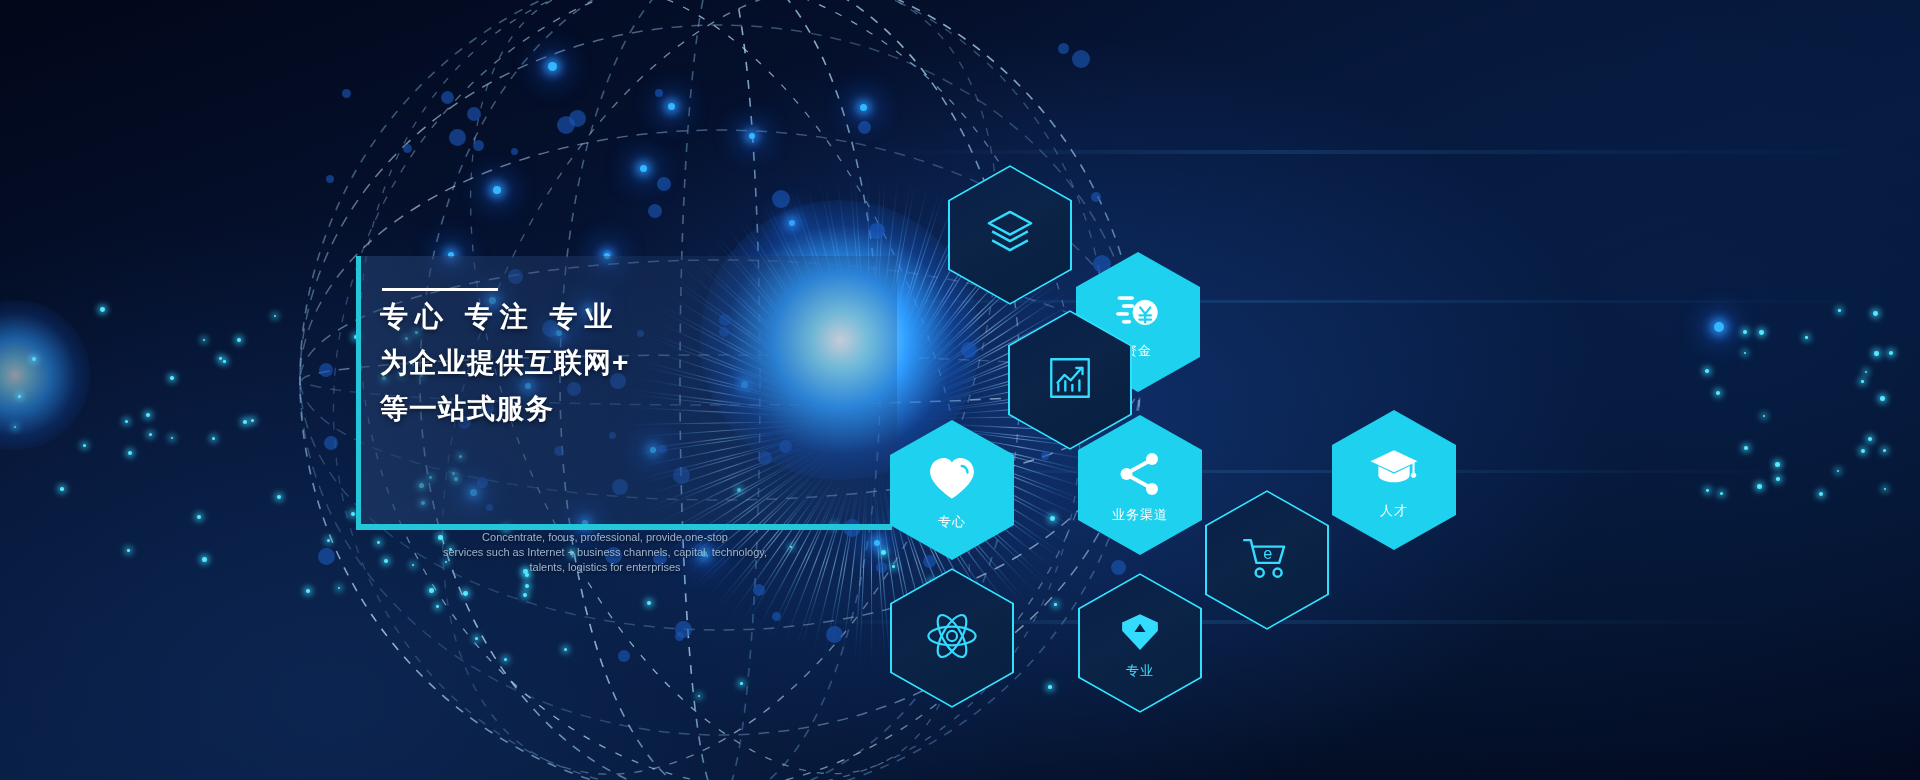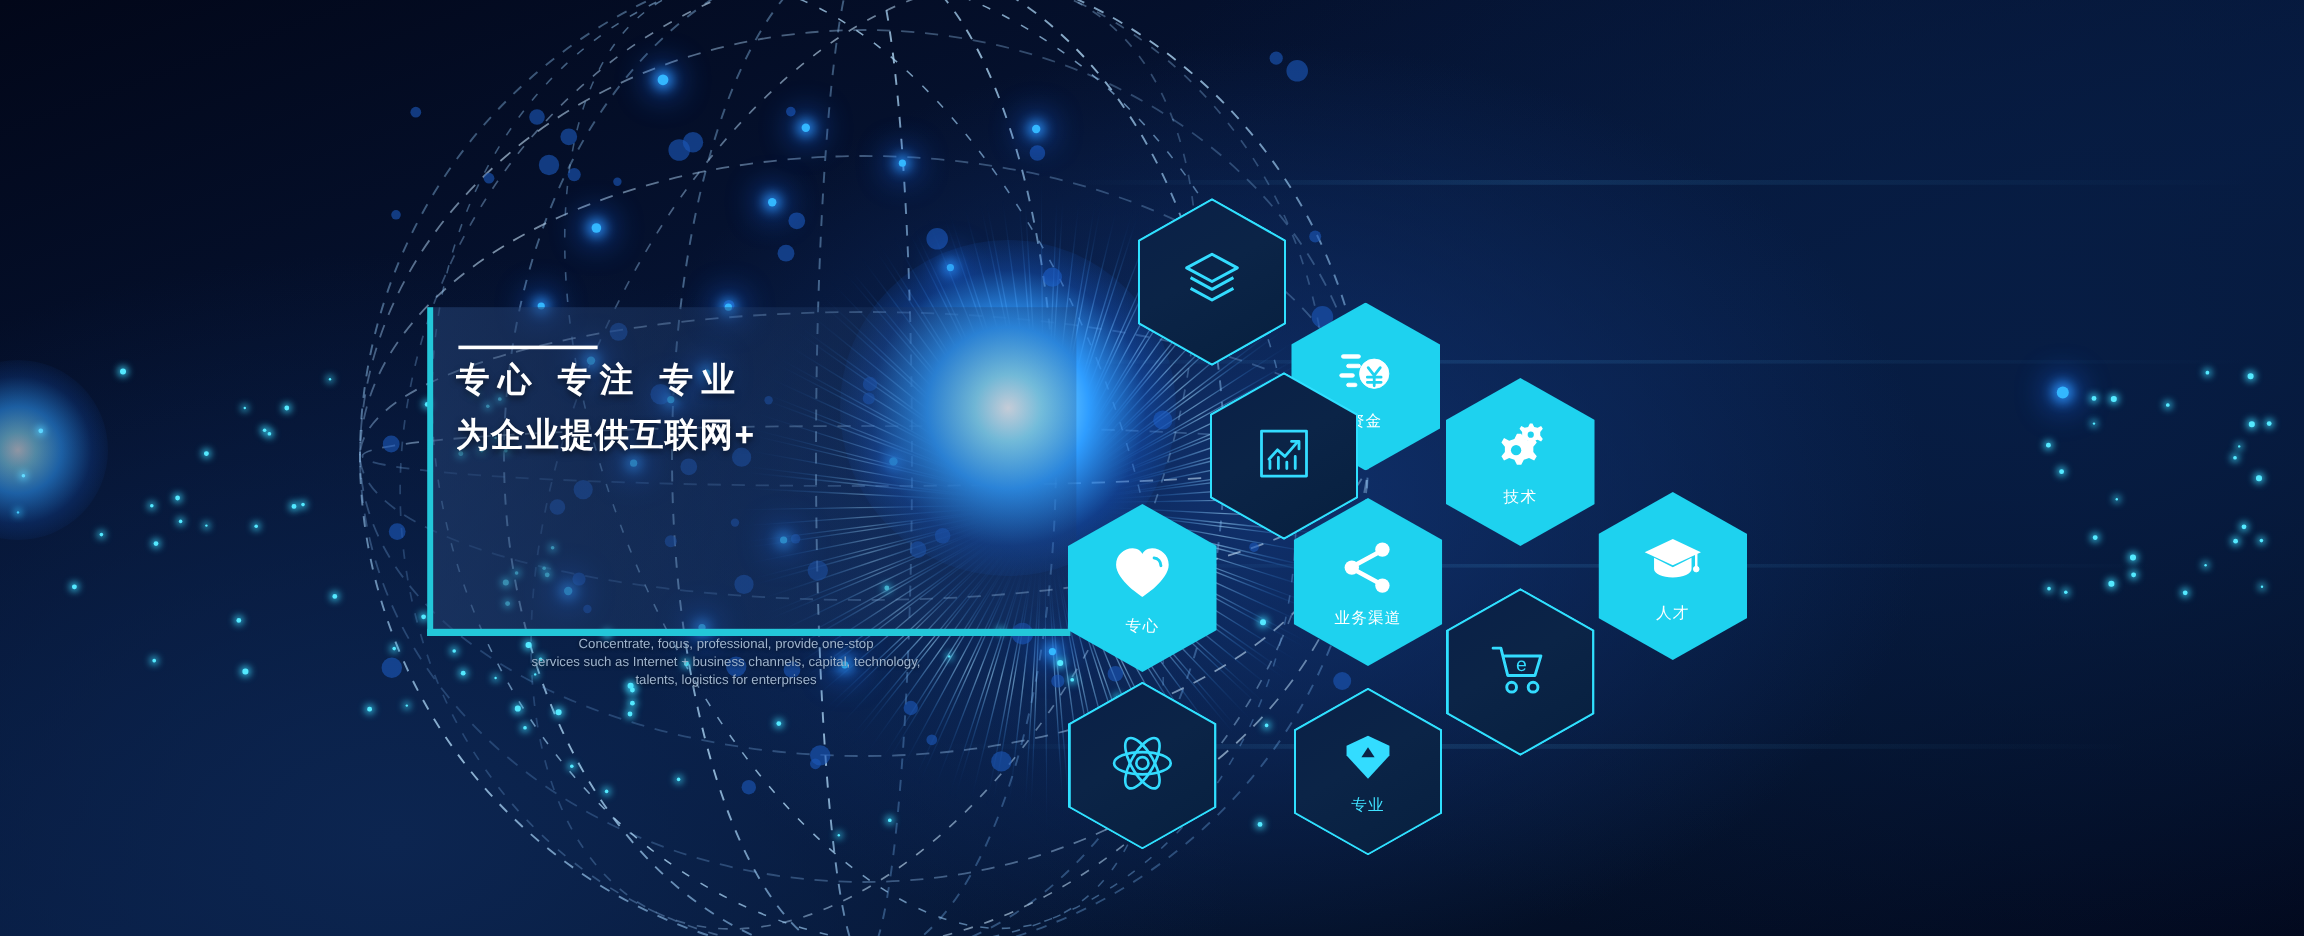--- a/index.html
+++ b/index.html
@@ -515,20 +515,21 @@
     <div class="sheen" style="left:780px;top:620px;width:1000px;height:4px;"></div>
   </div>
 
   <div id="panel"></div>
   <div id="panel-underline"></div>
   <div id="headrule"></div>
 
   <div id="headings">
     <div class="hline spaced">专心  专注  专业</div>
     <div class="hline">为企业提供互联网+</div>
+    <div class="hline">等一站式服务</div>
   </div>
 
   <div id="eng">
     <div>Concentrate, focus, professional, provide one-stop</div>
     <div>services such as Internet + business channels, capital, technology,</div>
     <div>talents, logistics for enterprises</div>
   </div>
 
   <div id="hexwrap">
       <div class="hex outline" style="left:68px;top:55px;">
@@ -562,36 +563,20 @@
         <div class="hexborder"></div>
          <div class="hexinner"></div>
         <div class="hexcontent">
           <span class="hexicon"><svg viewBox="0 0 64 64" width="50" height="50" stroke-width="3" stroke-linejoin="round">
               <rect x="8" y="8" width="48" height="48"></rect>
               <path d="M16 38l9-10 8 7 14-16" fill="none" stroke-linecap="round"></path>
               <path d="M40 19h8v8" fill="none" stroke-linecap="round"></path>
               <path d="M17 48v-8M26 48v-12M35 48v-7M44 48v-13" stroke-linecap="round"></path>
             </svg></span>
 
-        </div>
-      </div>
-      <div class="hex filled" style="left:325px;top:205px;">
-
-        <div class="hexcontent">
-          <span class="hexicon"><svg viewBox="0 0 64 64" width="46" height="46">
-              <g fill="#ffffff" stroke="none">
-                <path d="M25 22l3-6 5 0 3 6 6 2 6-3 3 5-4 5 0 6 4 5-3 5-6-3-6 2-3 6-5 0-3-6-6-2-6 3-3-5 4-5 0-6-4-5 3-5 6 3z"></path>
-                <circle cx="27" cy="35" r="6" fill="#1ed2ef"></circle>
-              </g>
-              <g fill="#ffffff" stroke="none">
-                <path d="M44 6l2-4 3 0 2 4 4 1 4-2 2 3-3 4 0 4 3 4-2 3-4-2-4 1-2 4-3 0-2-4-4-1-4 2-2-3 3-4 0-4-3-4 2-3 4 2z" transform="translate(-3,2)"></path>
-                <circle cx="44" cy="17" r="3.6" fill="#1ed2ef"></circle>
-              </g>
-            </svg></span>
-          <div class="hexlabel">技术</div>
         </div>
       </div>
       <div class="hex filled" style="left:10px;top:310px;">
 
         <div class="hexcontent">
           <span class="hexicon"><svg viewBox="0 0 64 64" width="52" height="52">
               <path d="M32 56S5 39 5 23C5 13 13 6 22 6c5 0 9 3 10 6 1-3 5-6 10-6 9 0 17 7 17 17 0 16-27 33-27 33z" fill="#ffffff" stroke="none"></path>
               <path d="M44 16c4 0 7 4 7 8" fill="none" stroke="#1ed2ef" stroke-width="3" stroke-linecap="round"></path>
             </svg></span>
           <div class="hexlabel">专心</div>

